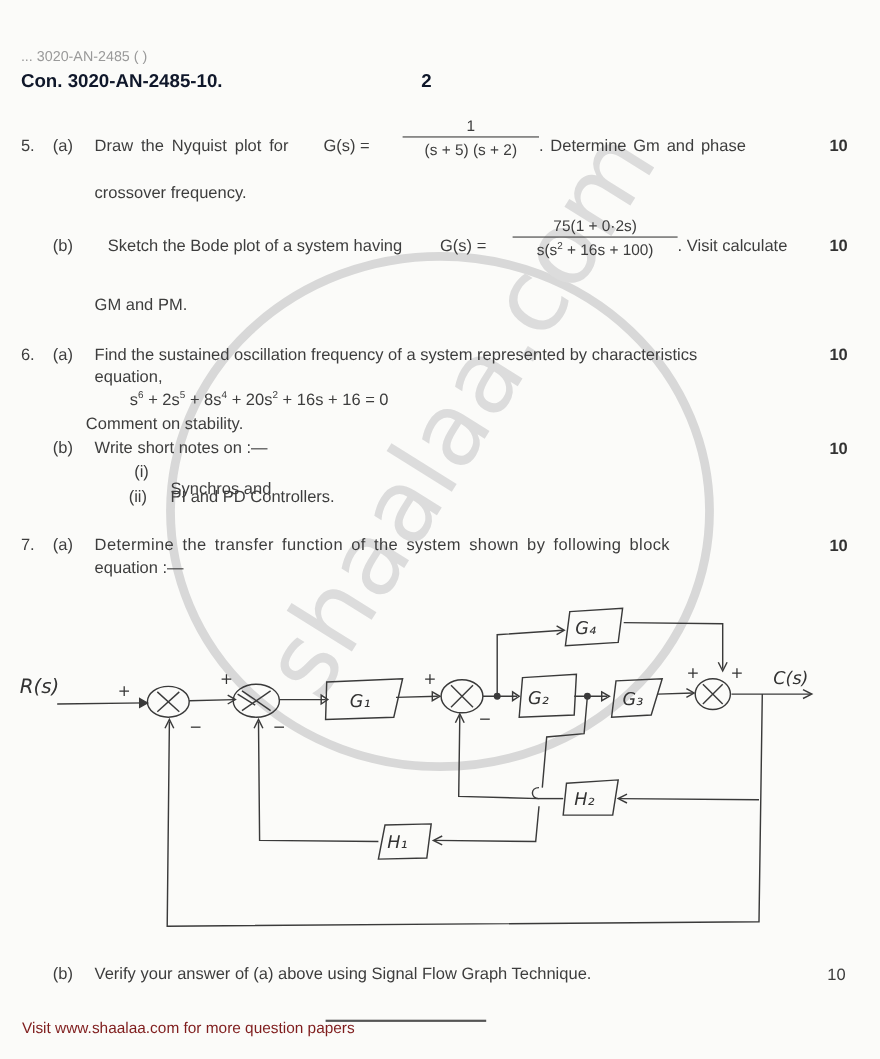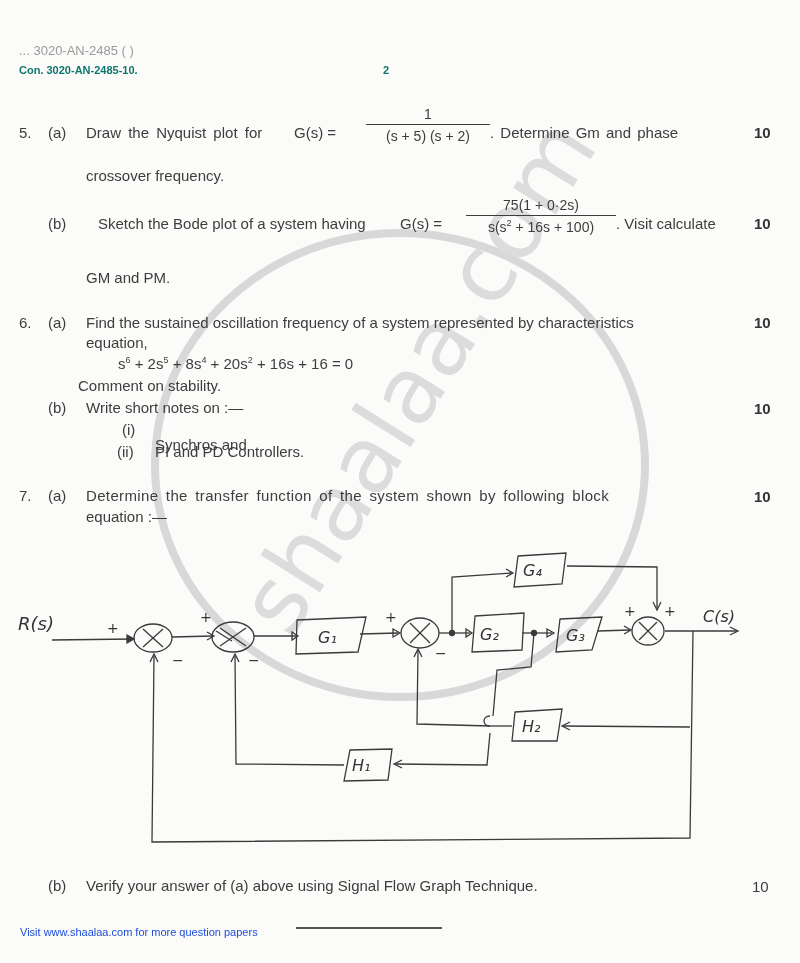--- a/index.html
+++ b/index.html
@@ -1,27 +1,27 @@
 <!DOCTYPE html>
 <html><head>
 <meta charset="utf-8">
 <style>
   html, body { margin:0; padding:0; }
   body { width:800px; height:963px; background:#fbfbf9; position:relative; overflow:hidden;
          font-family:"Liberation Sans", sans-serif; color:#3a3a3a; }
   .abs { position:absolute; white-space:nowrap; }
   .faint { font-size:13px; color:#9a9a9a; }
-  .hdr { font-size:11px; font-weight:bold; color:#0f766e; }
+  .hdr { font-size:17px; font-weight:bold; color:#0f172a; }
   .t { font-size:15px; color:#3d3d3d; }
   .m { font-size:15px; font-weight:bold; color:#333; }
   .frac { position:absolute; text-align:center; font-size:14px; color:#3d3d3d; }
   .frac .num { display:block; padding-bottom:2px; }
   .frac .den { display:block; border-top:1.3px solid #3d3d3d; padding-top:3px; }
   sup { font-size:9px; vertical-align:6px; line-height:0; }
-  .footer { font-size:11px; color:#1d4ed8; }
+  .footer { font-size:14px; color:#7f1d1d; }
   .overline { position:absolute; height:1.5px; background:#555; }
   svg text { font-family:"DejaVu Sans", sans-serif; font-style:italic; fill:#333; }
   .wm { position:absolute; left:0; top:0; pointer-events:none; }
 </style>
 </head>
 <body>
 
 <svg class="wm" width="800" height="963" viewBox="0 0 800 963">
   <ellipse cx="400" cy="465" rx="245" ry="232" fill="none" stroke="#d8d8d8" stroke-width="8"></ellipse>
   <text id="wm-text" x="0" y="0" font-size="92" fill="#dcdcdc" style="font-style:normal;fill:#dcdcdc" transform="translate(290,640) rotate(-58)" font-family="DejaVu Sans, sans-serif">shaalaa.com</text>

